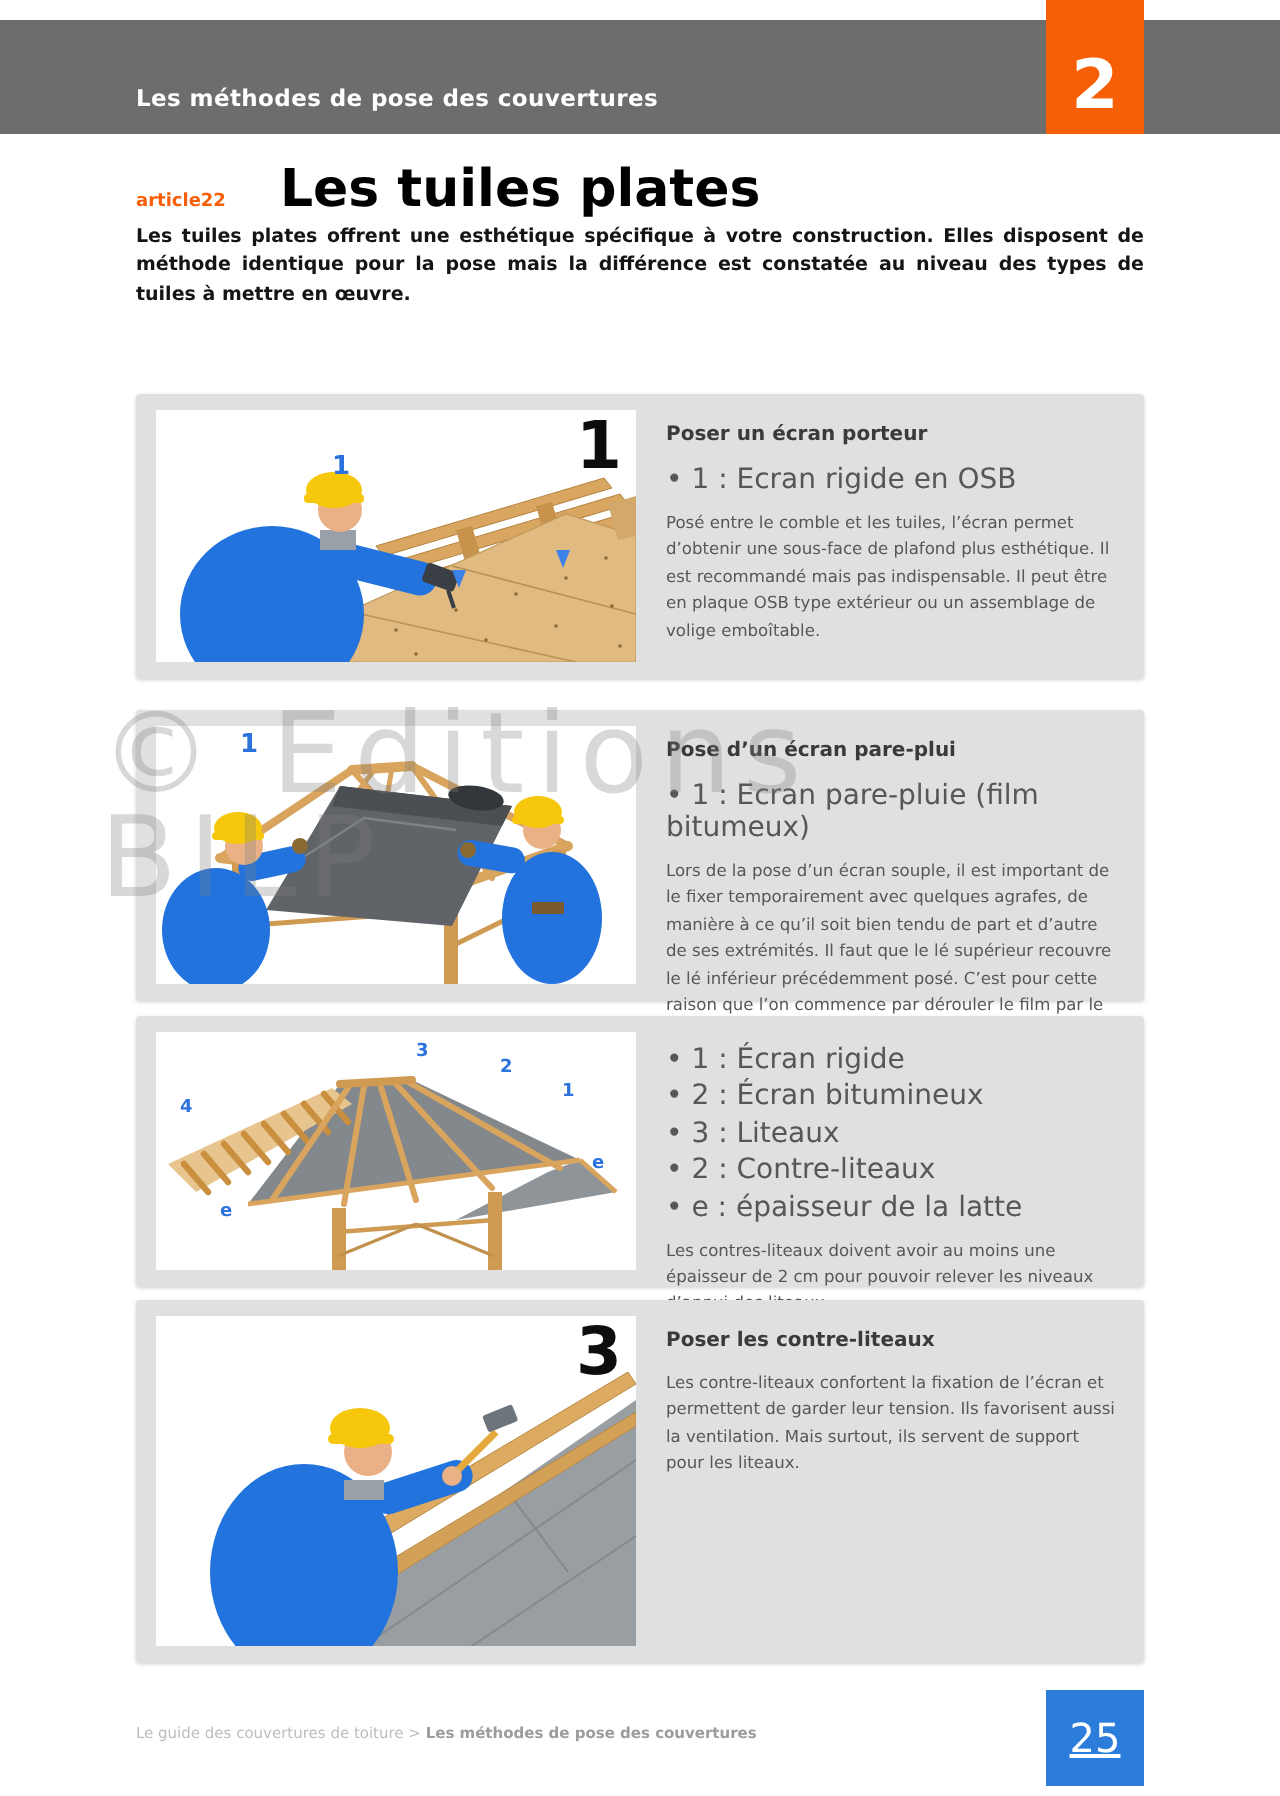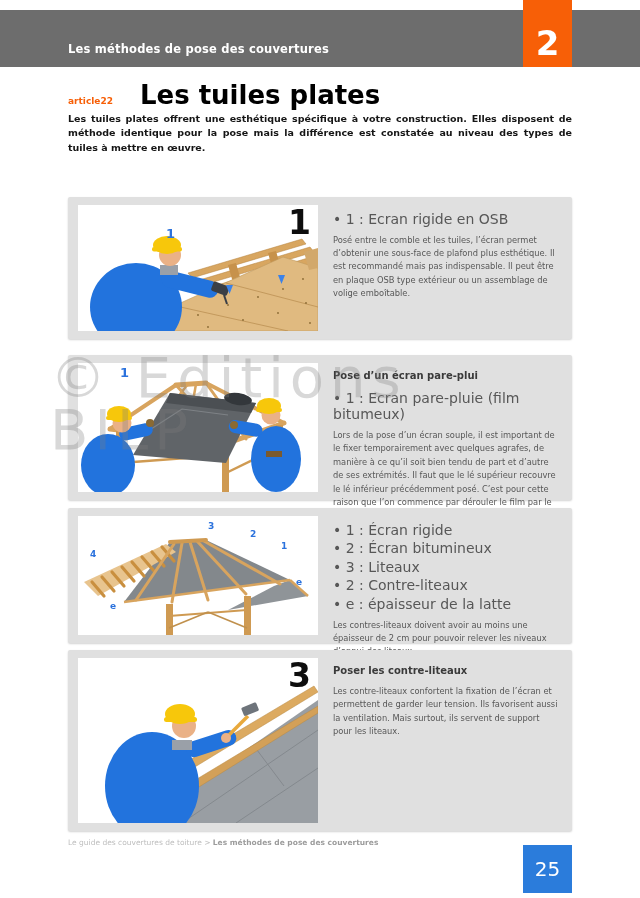--- a/index.html
+++ b/index.html
@@ -88,28 +88,28 @@
     position:absolute;left:50px;top:352px;z-index:30;
     pointer-events:none;
     color:rgba(125,125,125,0.30);
     font-weight:normal;font-size:56px;line-height:0.93;letter-spacing:6px;
     white-space:nowrap;
   }
   .watermark .wm2{letter-spacing:6px;}
 
   
   .breadcrumb{
-    position:absolute;left:68px;top:838px;font-size:7.5px;color:#bdbdbd;
+    position:absolute;left:68px;top:862px;font-size:7.5px;color:#bdbdbd;
   }
   .breadcrumb b{color:#9c9c9c;font-weight:bold;}
   .page-box{
     position:absolute;left:523px;top:845px;width:49px;height:48px;
     background:#2b7cdb;display:flex;align-items:center;justify-content:center;
   }
-  .page-number{color:#ffffff;font-size:20px;line-height:1;}
+  .page-number{color:#ffffff;font-size:20px;line-height:1;text-decoration:underline;}
 </style>
 </head>
 <body>
 
 <div class="page">
 
   <div class="header-band">
     <div class="header-title">Les méthodes de pose des couvertures</div>
   </div>
   <div class="chapter-box">
@@ -167,20 +167,21 @@
           </g>
           <g fill="#3b82e8">
             <polygon points="148,80 155,80 151.5,89"></polygon>
             <polygon points="200,70 207,70 203.5,79"></polygon>
           </g>
         </svg>
         <span class="img-label" style="left:88px;top:22px;">1</span>
         <span class="big-num">1</span>
       </div>
       <div class="step-content">
+        <div class="step-title">Poser un écran porteur</div>
         <ul class="step-bullets">
           <li>1 : Ecran rigide en OSB</li>
         </ul>
         <p class="step-body">Posé entre le comble et les tuiles, l’écran permet d’obtenir une sous-face de plafond plus esthétique. Il est recommandé mais pas indispensable. Il peut être en plaque OSB type extérieur ou un assemblage de volige emboîtable.</p>
       </div>
     </div>
   </div>
 
   <div class="step step-2">
     <div class="step-inner">

